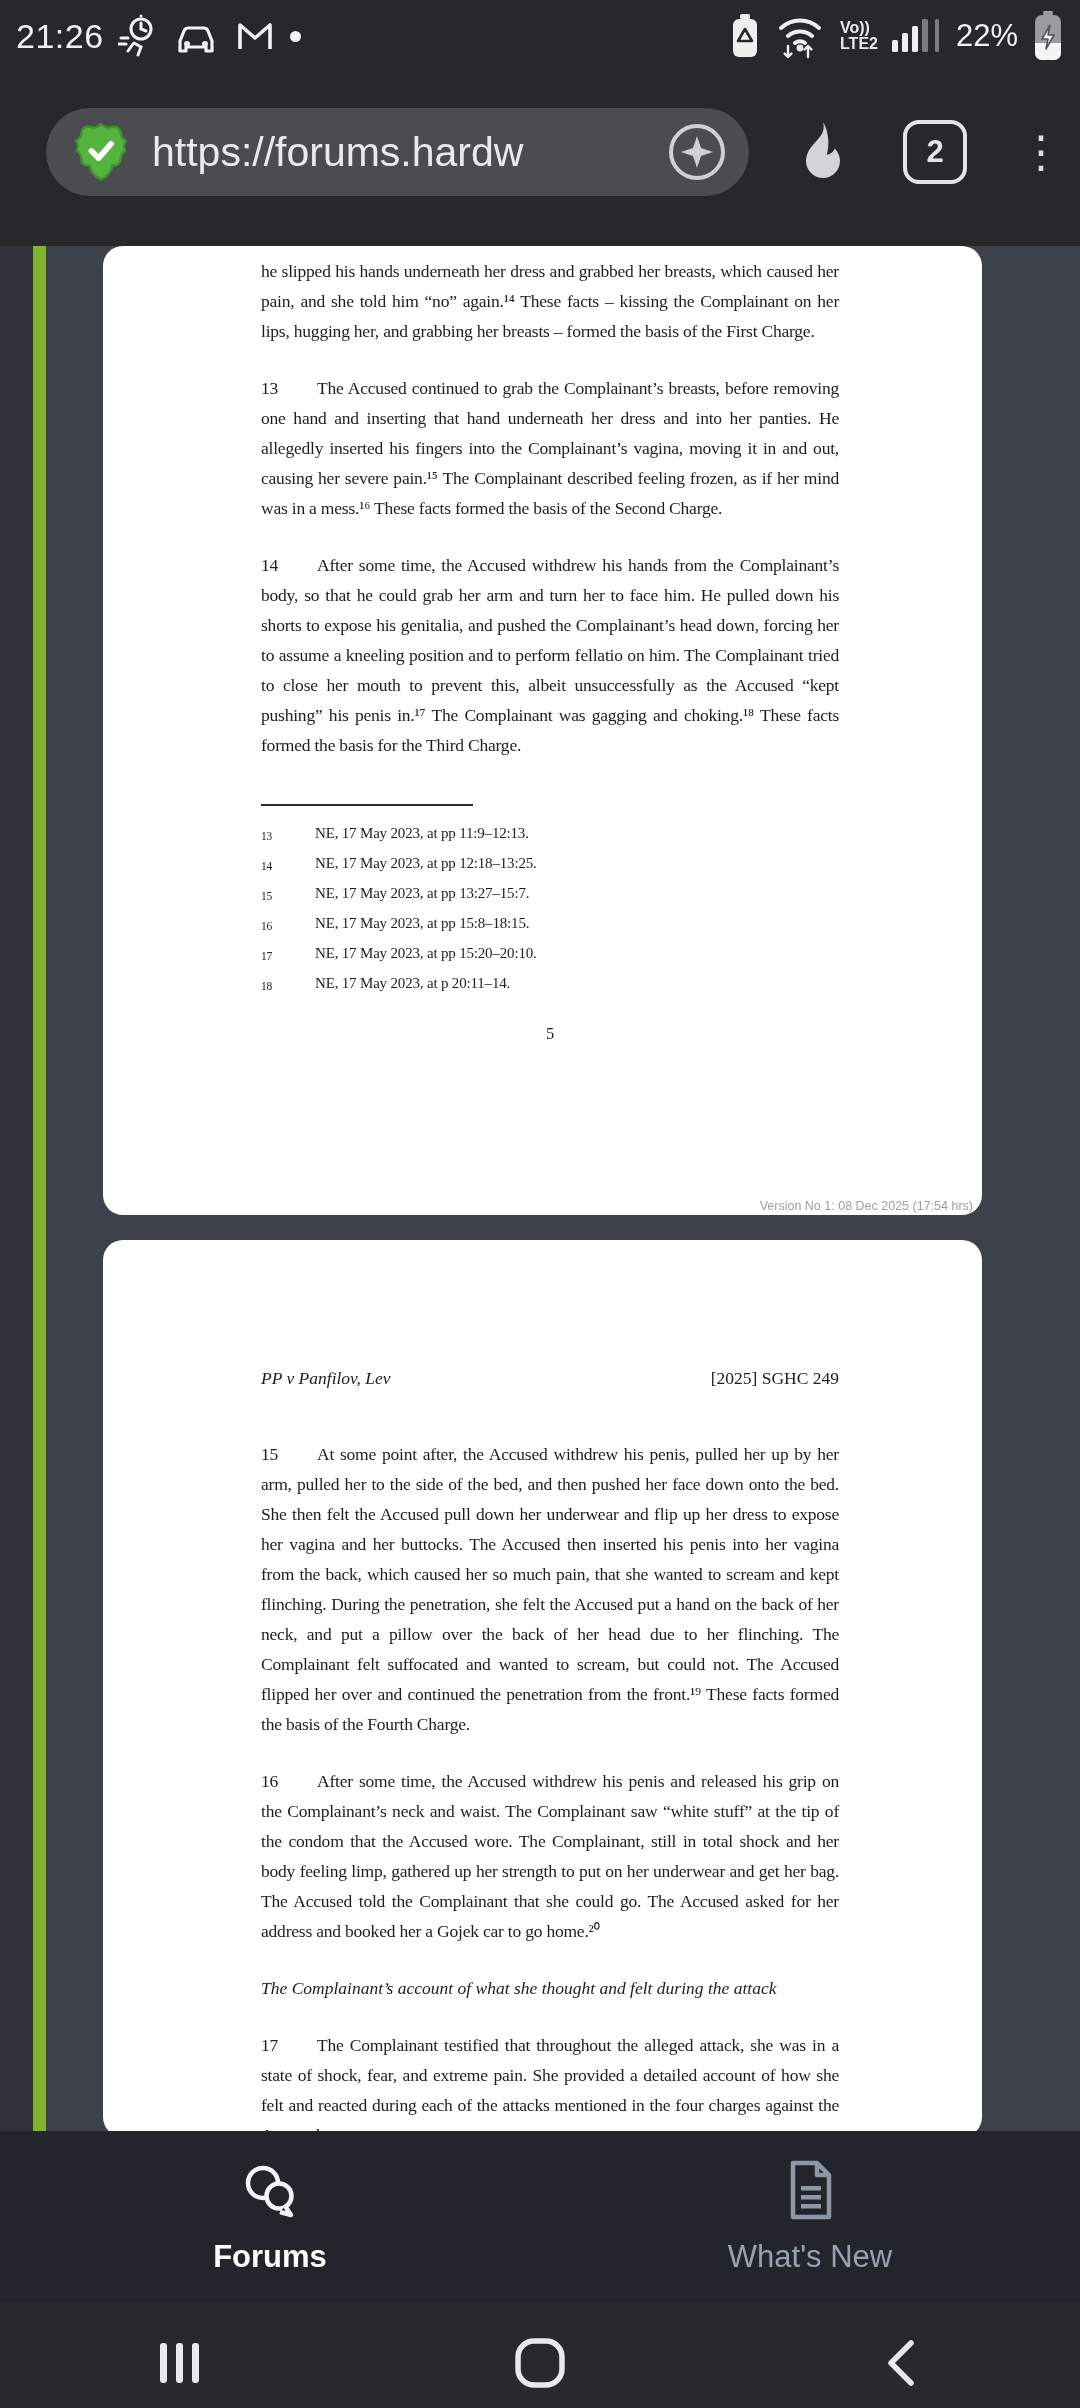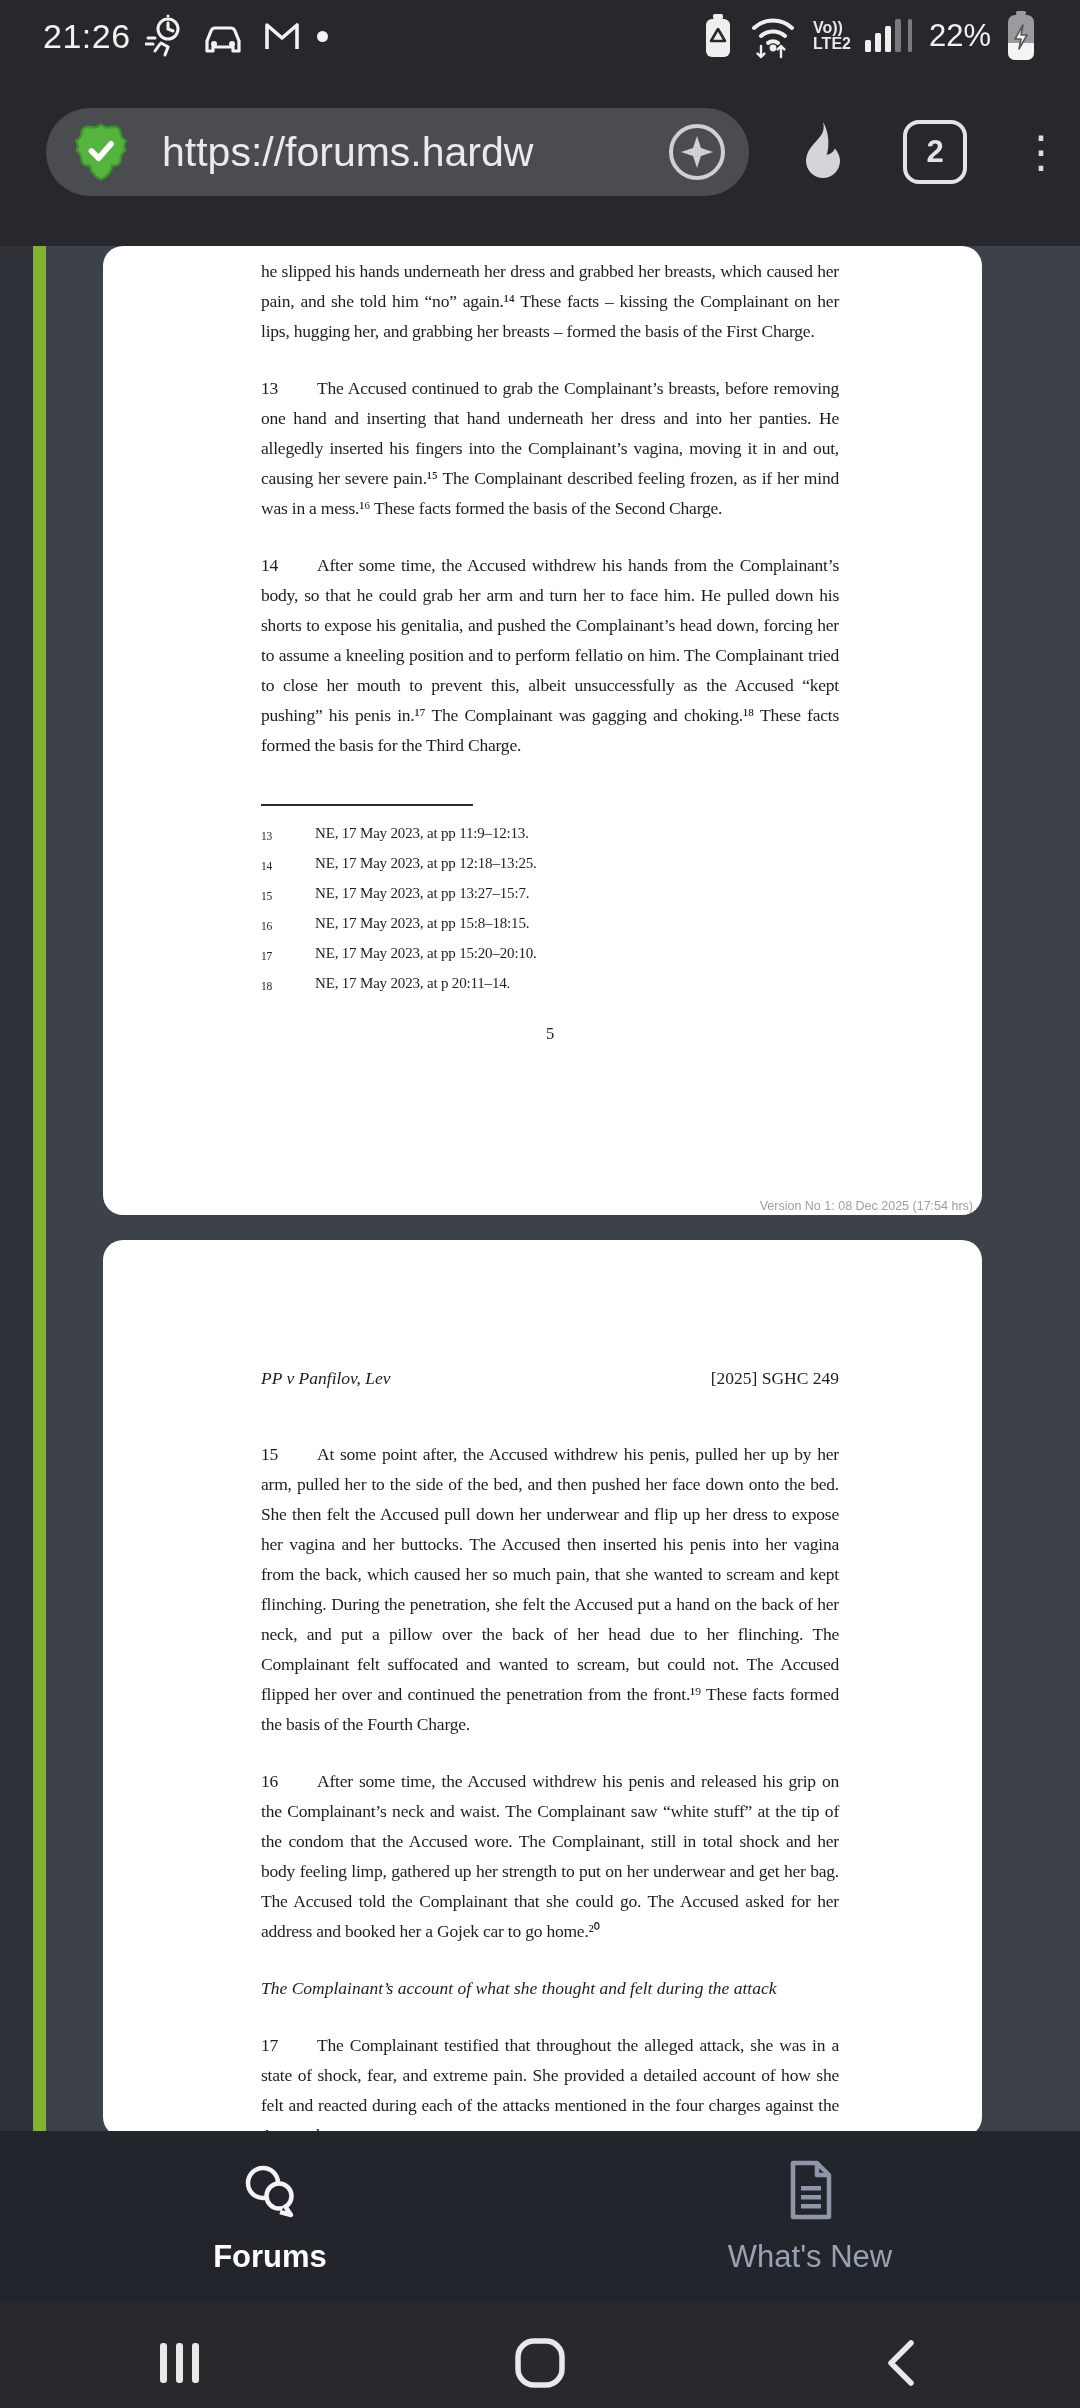--- a/index.html
+++ b/index.html
@@ -1,32 +1,32 @@
 <!DOCTYPE html>
 <html><head>
 <meta charset="utf-8">
 <style>
   html,body{margin:0;padding:0;background:#000;}
   .screen{position:relative;width:1080px;height:2408px;background:#27282b;overflow:hidden;
           font-family:"Liberation Sans",sans-serif;}
 
   
   .status-bar{height:72px;display:flex;align-items:center;justify-content:space-between;
-              padding:0 43px;color:#f2f2f2;}
+              padding:0 16px;color:#f2f2f2;}
   .sb-left,.sb-right{display:flex;align-items:center;gap:14px;}
   .sb-time{font-size:34px;letter-spacing:.5px;}
   .sb-dot{width:11px;height:11px;border-radius:50%;background:#f2f2f2;display:inline-block;}
   .volte{display:flex;flex-direction:column;line-height:16px;font-size:16px;font-weight:700;
          color:#e9e9e9;text-align:left;}
   .sb-batt-pct{font-size:31px;}
 
   
   .browser-bar{height:160px;display:flex;align-items:center;padding:0 30px 14px 46px;gap:38px;}
   .url-pill{flex:0 0 655px;height:88px;background:#4b4c4f;border-radius:54px;display:flex;
-            align-items:center;padding:0 22px 0 26px;gap:32px;}
+            align-items:center;padding:0 22px 0 26px;gap:22px;}
   .url-text{flex:1;color:#e9eaec;font-size:41px;white-space:nowrap;overflow:hidden;}
   .chrome-actions{display:flex;align-items:center;gap:52px;margin-left:6px;}
   .tab-counter{width:56px;height:56px;border:4px solid #e3e4e6;border-radius:16px;color:#e3e4e6;
                display:flex;align-items:center;justify-content:center;font-size:31px;font-weight:700;}
   .kebab{color:#dddddd;font-size:44px;line-height:44px;letter-spacing:0;width:20px;text-align:center;}
 
   
   .content{position:relative;height:1885px;background:#3d4149;overflow:hidden;}
   .edge-dark{position:absolute;left:0;top:0;width:33px;height:100%;background:#2e3138;}
   .edge-green{position:absolute;left:33px;top:0;width:13px;height:100%;background:#82b32e;}

